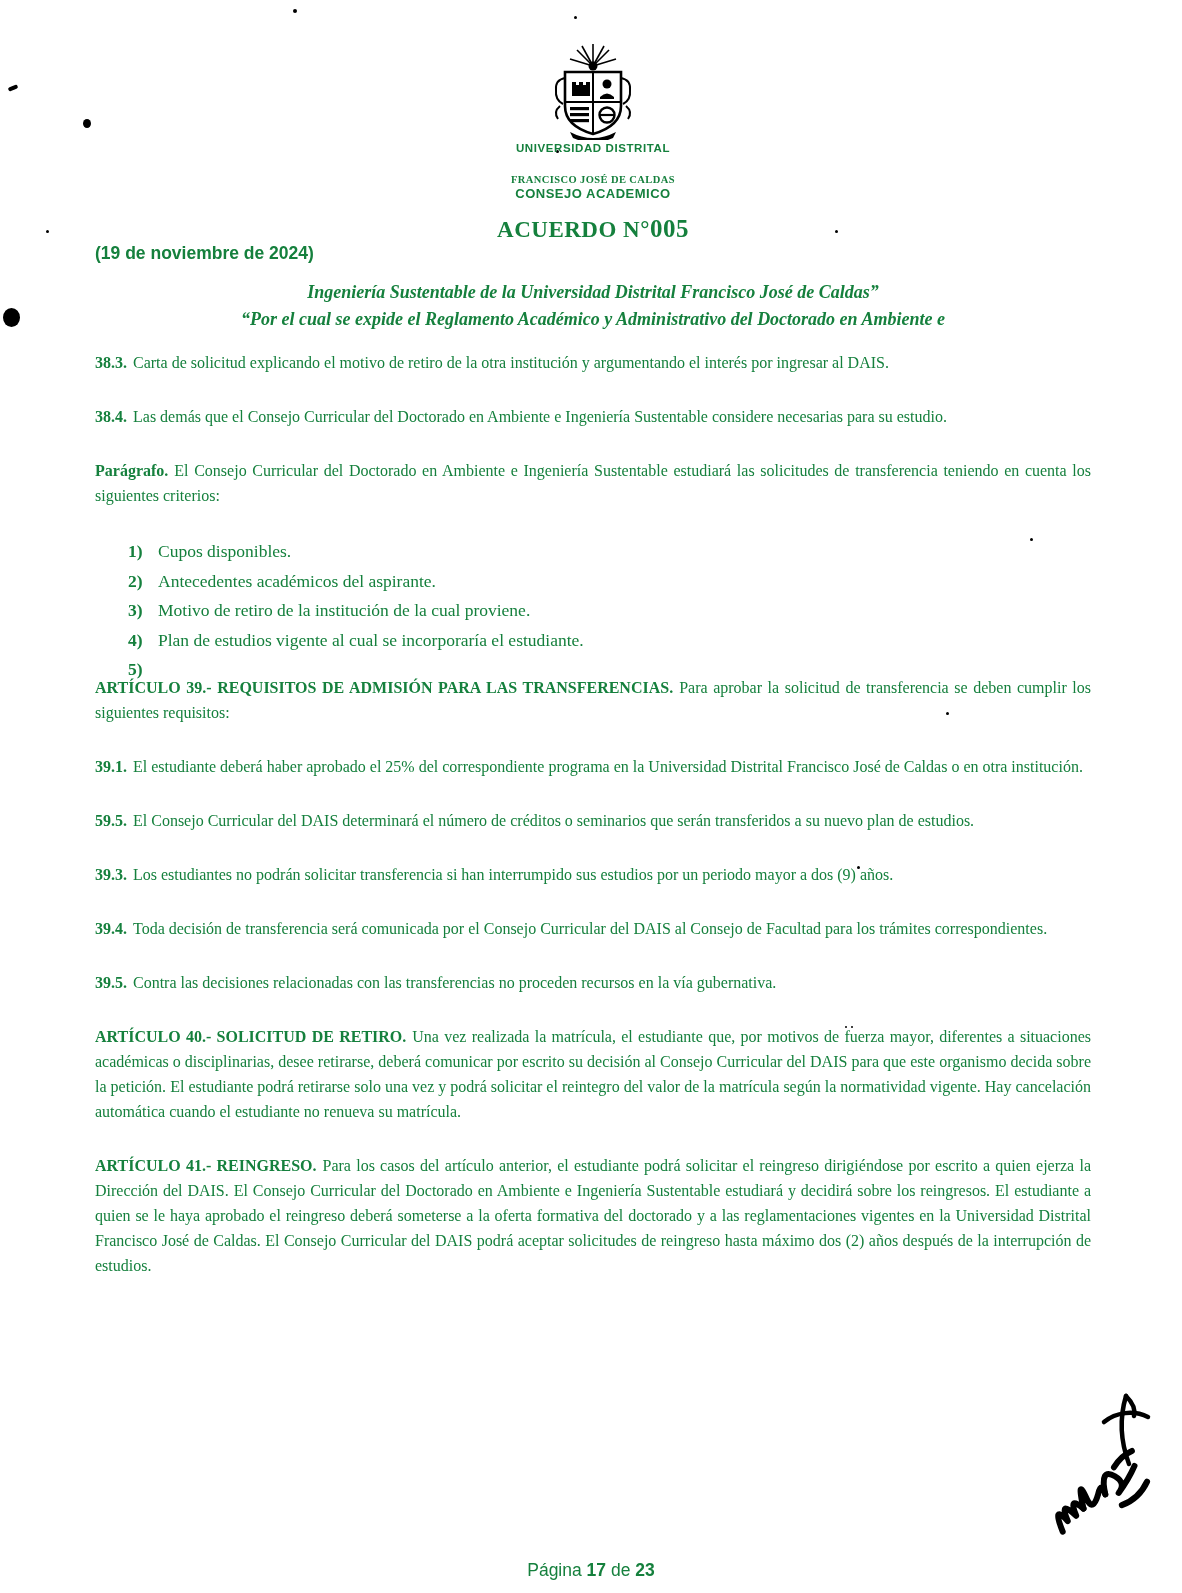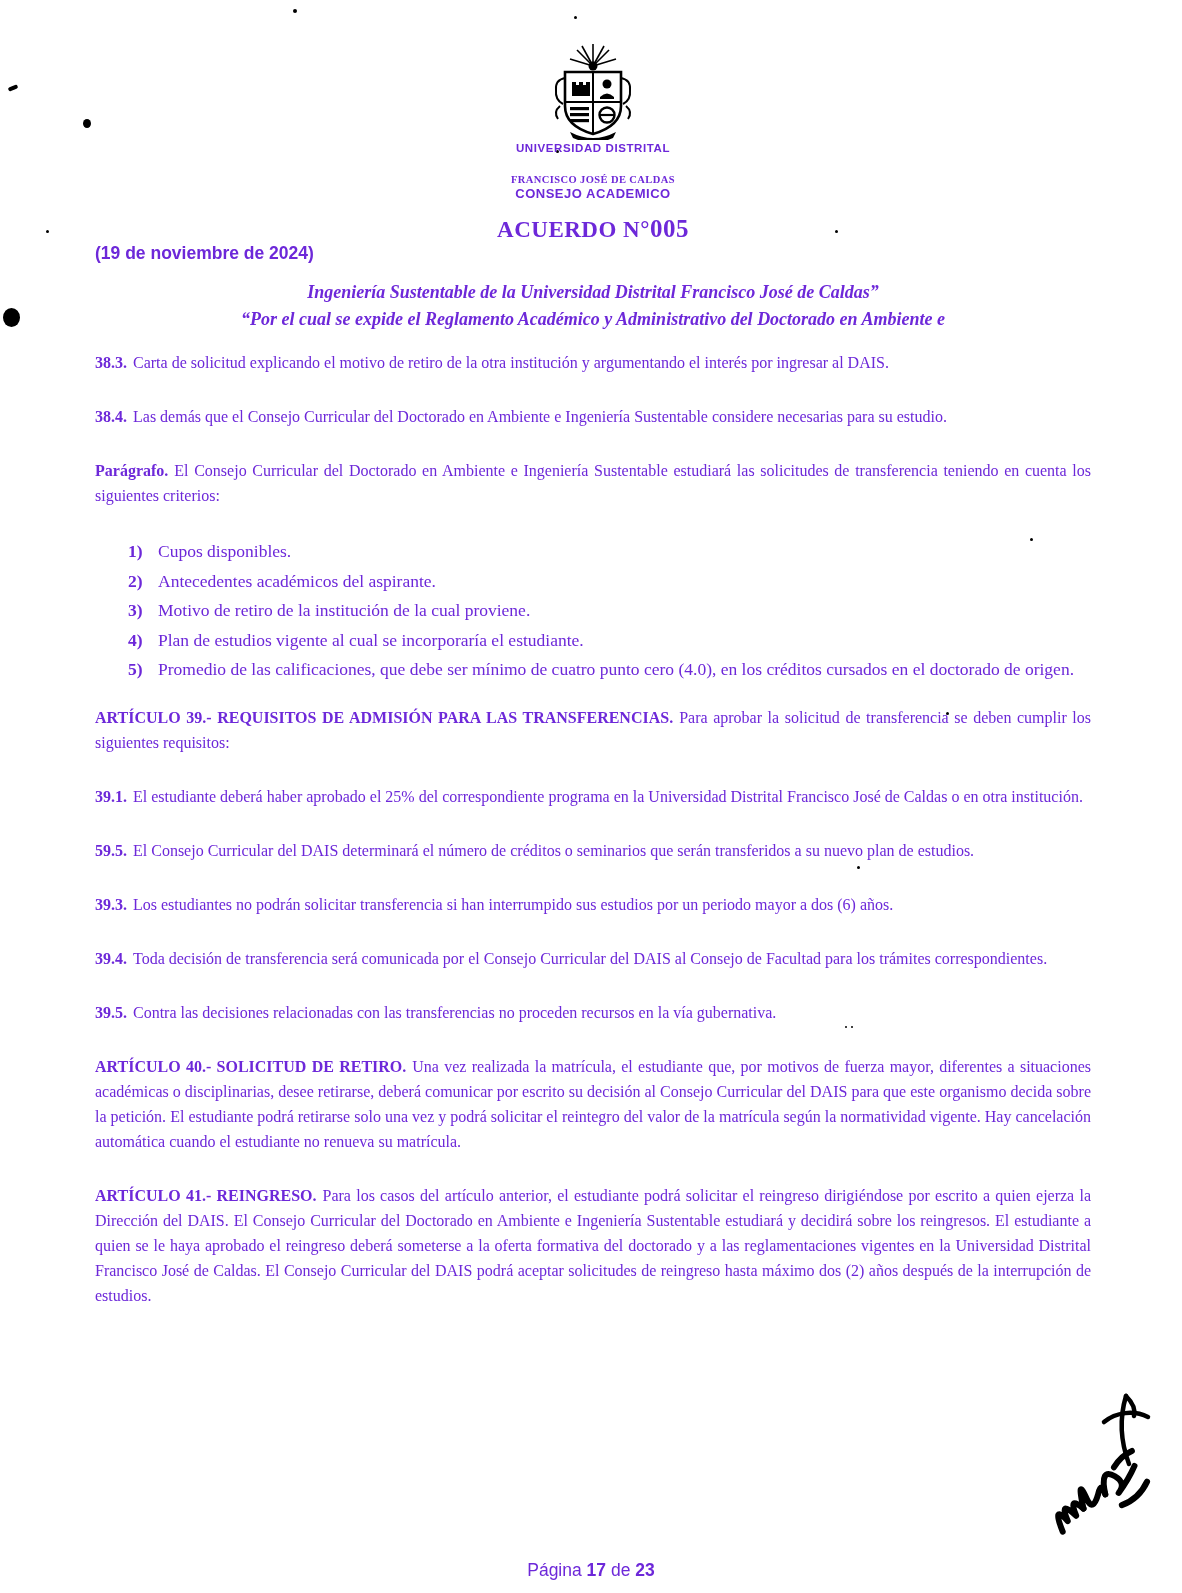--- a/index.html
+++ b/index.html
@@ -1,17 +1,17 @@
 <!DOCTYPE html>
 <html><head>
 <meta charset="utf-8">
 <style>
   html,body{margin:0;padding:0;background:#e8e8e8;}
   .page{position:relative;width:1182px;height:1593px;background:#ffffff;
-        font-family:"Liberation Serif",serif;color:#6d28d9;overflow:hidden;margin:0 auto;}
+        font-family:"Liberation Serif",serif;color:#15803d;overflow:hidden;margin:0 auto;}
   .content{position:absolute;left:95px;top:0;width:996px;}
 
   
   .crest-block{margin:44px auto 0;width:260px;text-align:center;}
   .crest-block svg{display:block;margin:0 auto;}
   .logo-l1{font-family:"Liberation Sans",sans-serif;font-weight:700;font-size:11.5px;letter-spacing:.6px;margin-top:2px;}
   .logo-l2{font-family:Liberation Serif, serif;font-weight:700;font-size:10.5px;letter-spacing:.4px;margin-top:20px;}
   .logo-l3{font-family:"Liberation Sans",sans-serif;font-weight:700;font-size:13px;letter-spacing:.5px;margin-top:1px;}
 
   .acuerdo{margin-top:14px;text-align:center;font-weight:700;font-size:23px;letter-spacing:.5px;}
@@ -114,30 +114,30 @@
 
       <p class="para"><b class="lbl">38.4.</b><span>Las demás que el Consejo Curricular del Doctorado en Ambiente e Ingeniería Sustentable considere necesarias para su estudio.</span></p>
 
       <p class="para"><b class="lbl">Parágrafo.</b><span>El Consejo Curricular del Doctorado en Ambiente e Ingeniería Sustentable estudiará las solicitudes de transferencia teniendo en cuenta los siguientes criterios:</span></p>
 
       <div class="crit-list">
         <div class="crit"><b class="num">1)</b><span>Cupos disponibles.</span></div>
         <div class="crit"><b class="num">2)</b><span>Antecedentes académicos del aspirante.</span></div>
         <div class="crit"><b class="num">3)</b><span>Motivo de retiro de la institución de la cual proviene.</span></div>
         <div class="crit"><b class="num">4)</b><span>Plan de estudios vigente al cual se incorporaría el estudiante.</span></div>
-        <div class="crit"><b class="num">5)</b><span>Promedio de las calificaciones, que debe ser mínimo de cuatro punto cero (4.0), en los créditos cursados en el doctorado de origen.</span></div>
+        <div class="crit"><b class="num">5)</b></div>
       </div>
 
       <p class="para"><b class="lbl">ARTÍCULO 39.- REQUISITOS DE ADMISIÓN PARA LAS TRANSFERENCIAS.</b><span>Para aprobar la solicitud de transferencia se deben cumplir los siguientes requisitos:</span></p>
 
       <p class="para"><b class="lbl">39.1.</b><span>El estudiante deberá haber aprobado el 25% del correspondiente programa en la Universidad Distrital Francisco José de Caldas o en otra institución.</span></p>
 
       <p class="para"><b class="lbl">59.5.</b><span>El Consejo Curricular del DAIS determinará el número de créditos o seminarios que serán transferidos a su nuevo plan de estudios.</span></p>
 
-      <p class="para"><b class="lbl">39.3.</b><span>Los estudiantes no podrán solicitar transferencia si han interrumpido sus estudios por un periodo mayor a dos (6) años.</span></p>
+      <p class="para"><b class="lbl">39.3.</b><span>Los estudiantes no podrán solicitar transferencia si han interrumpido sus estudios por un periodo mayor a dos (9) años.</span></p>
 
       <p class="para"><b class="lbl">39.4.</b><span>Toda decisión de transferencia será comunicada por el Consejo Curricular del DAIS al Consejo de Facultad para los trámites correspondientes.</span></p>
 
       <p class="para"><b class="lbl">39.5.</b><span>Contra las decisiones relacionadas con las transferencias no proceden recursos en la vía gubernativa.</span></p>
 
       <p class="para"><b class="lbl">ARTÍCULO 40.- SOLICITUD DE RETIRO.</b><span>Una vez realizada la matrícula, el estudiante que, por motivos de fuerza mayor, diferentes a situaciones académicas o disciplinarias, desee retirarse, deberá comunicar por escrito su decisión al Consejo Curricular del DAIS para que este organismo decida sobre la petición. El estudiante podrá retirarse solo una vez y podrá solicitar el reintegro del valor de la matrícula según la normatividad vigente. Hay cancelación automática cuando el estudiante no renueva su matrícula.</span></p>
 
       <p class="para"><b class="lbl">ARTÍCULO 41.- REINGRESO.</b><span>Para los casos del artículo anterior, el estudiante podrá solicitar el reingreso dirigiéndose por escrito a quien ejerza la Dirección del DAIS. El Consejo Curricular del Doctorado en Ambiente e Ingeniería Sustentable estudiará y decidirá sobre los reingresos. El estudiante a quien se le haya aprobado el reingreso deberá someterse a la oferta formativa del doctorado y a las reglamentaciones vigentes en la Universidad Distrital Francisco José de Caldas. El Consejo Curricular del DAIS podrá aceptar solicitudes de reingreso hasta máximo dos (2) años después de la interrupción de estudios.</span></p>
 
     </div>

